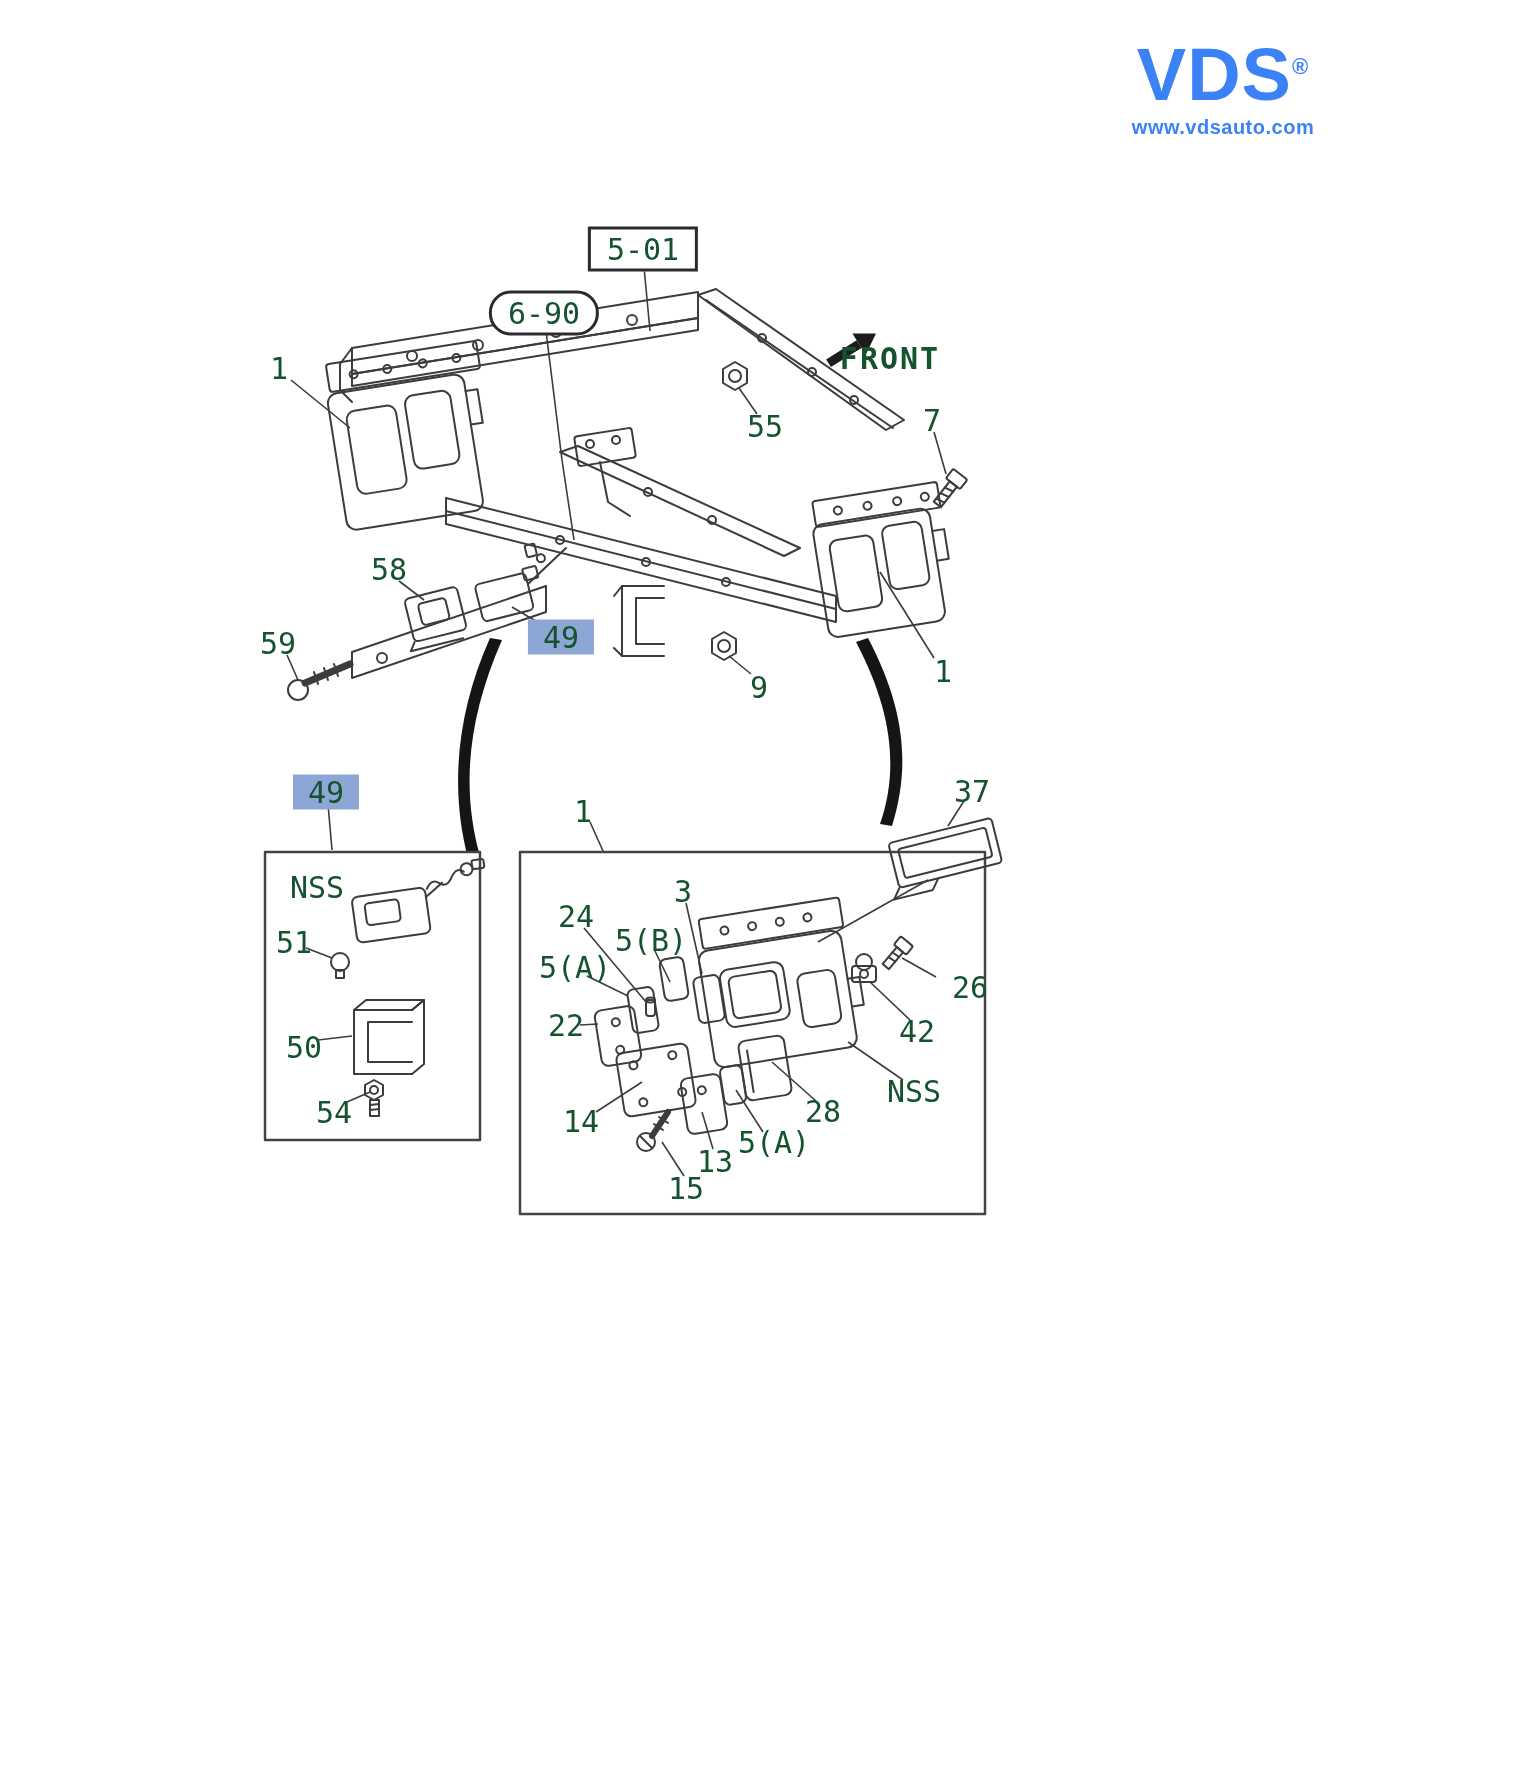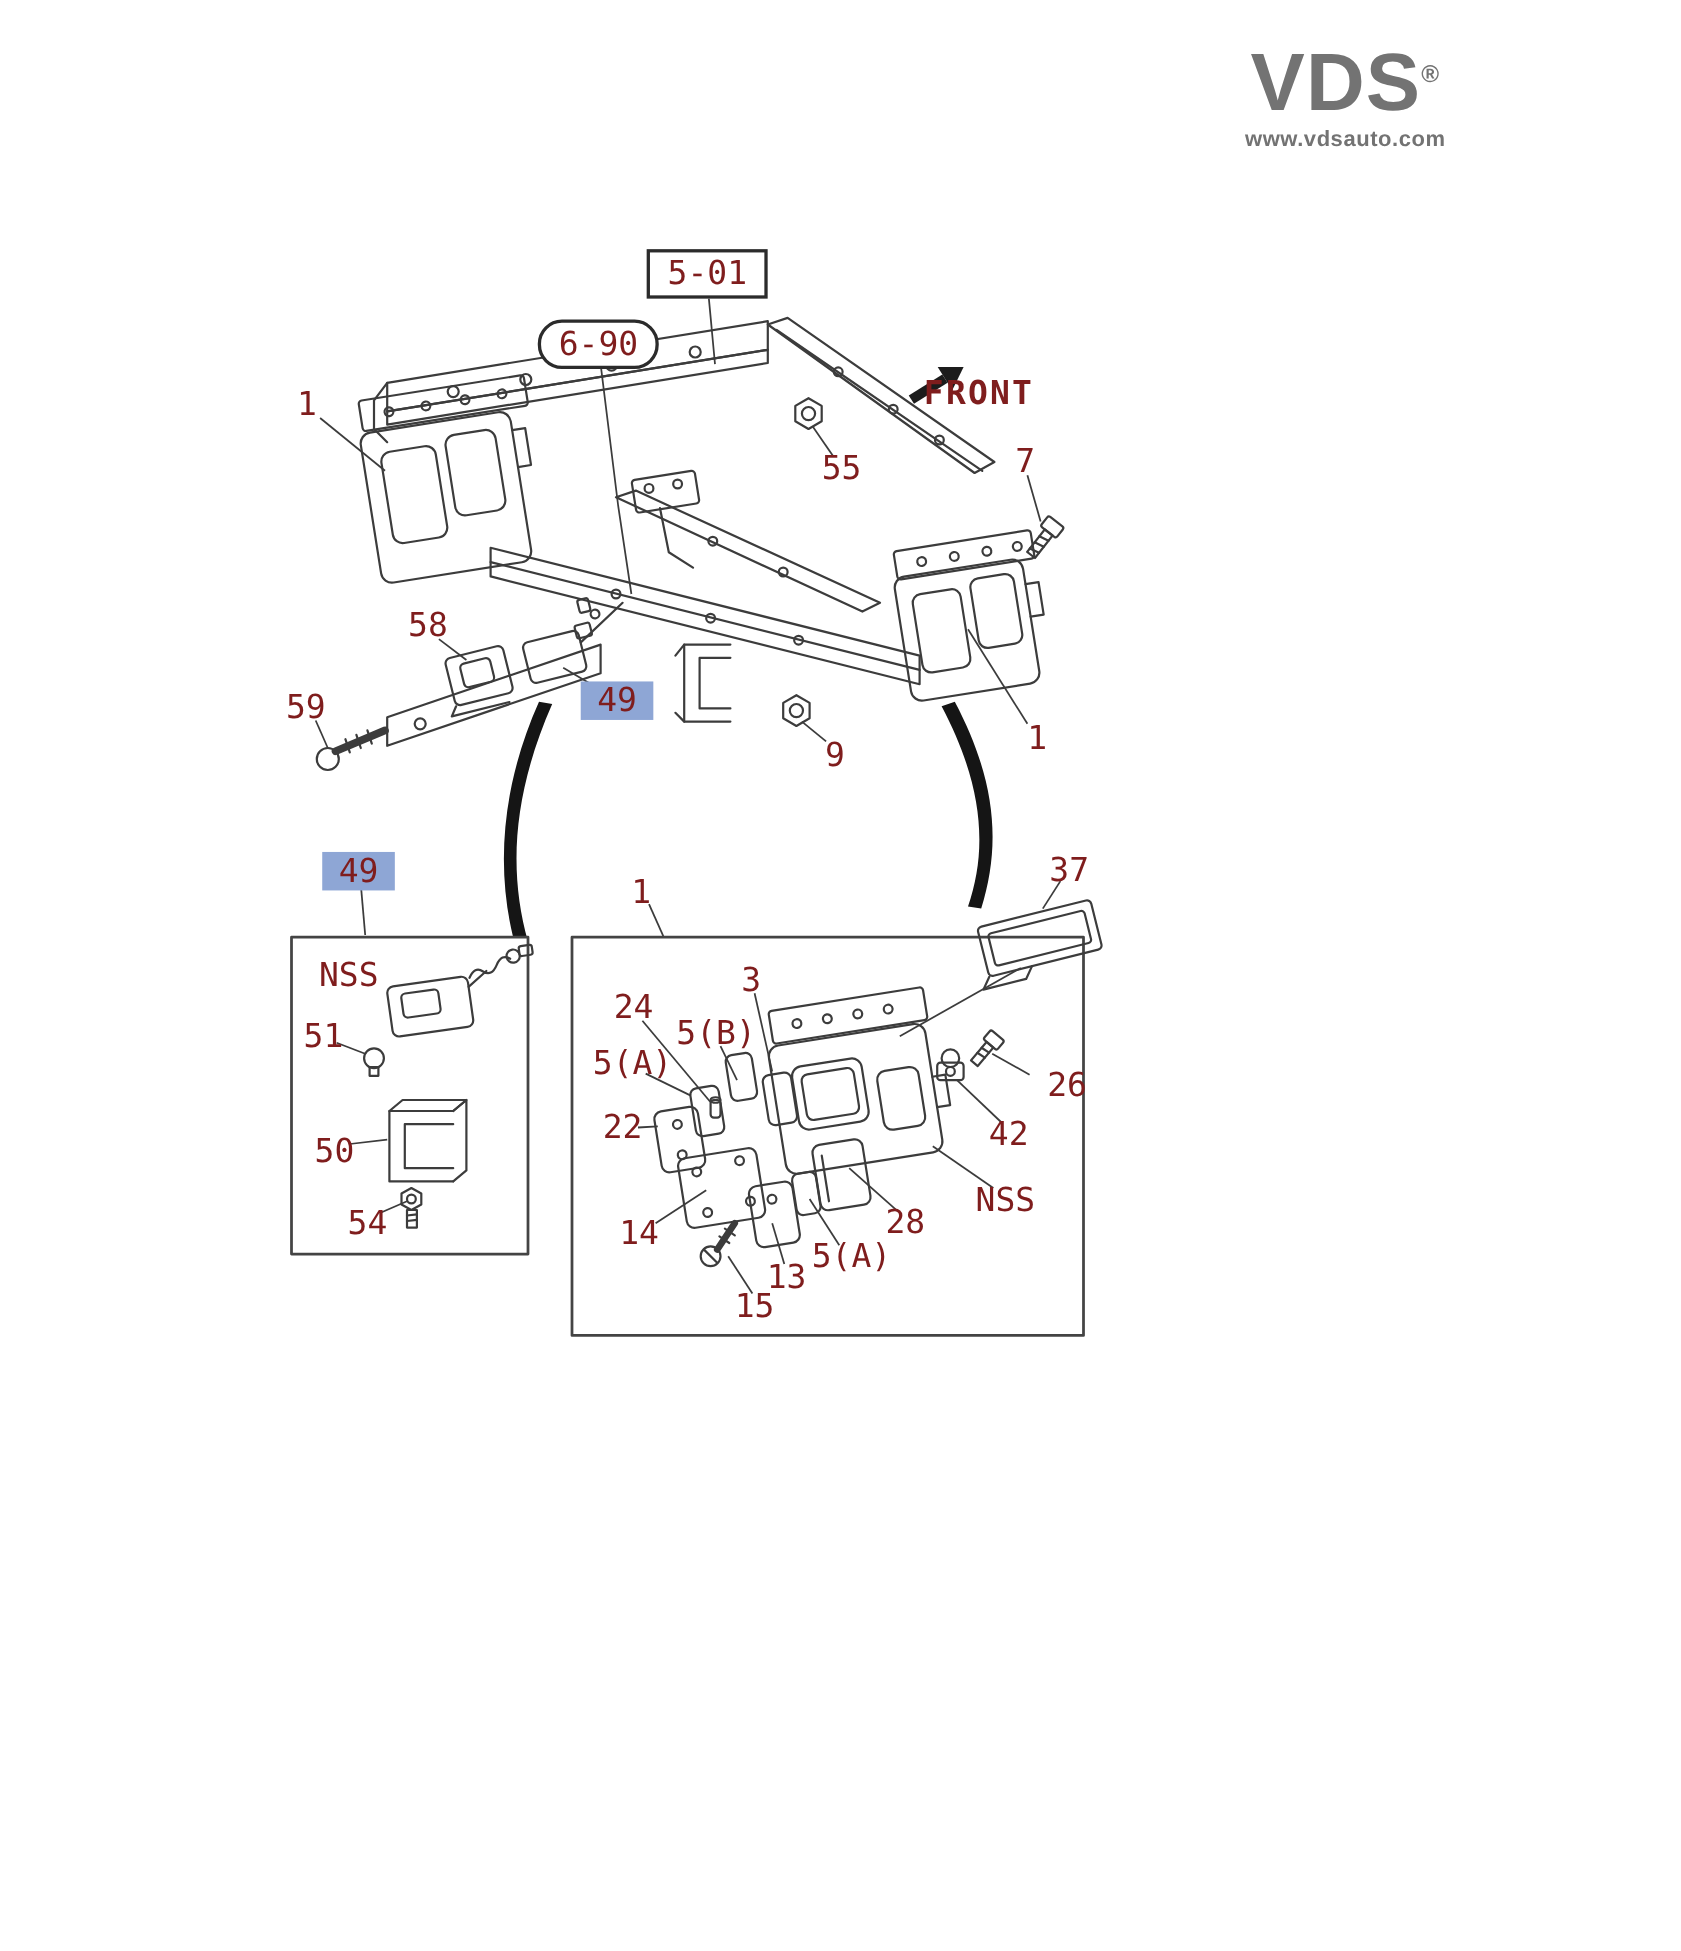--- a/index.html
+++ b/index.html
@@ -3,21 +3,21 @@
 <meta charset="utf-8">
 <style>
   * { margin:0; padding:0; box-sizing:border-box; }
   html,body { width:1528px; height:1774px; background:#ffffff; }
   body { position:relative; font-family:"DejaVu Sans Mono", monospace; overflow:hidden; }
   .canvas { position:absolute; inset:0; }
   svg.art { position:absolute; left:0; top:0; }
 
   .lbl {
     position:absolute; transform:translate(-50%,-50%);
-    font-size:30px; line-height:1.1; color:#7f1d1d; white-space:nowrap;
+    font-size:30px; line-height:1.1; color:#14532d; white-space:nowrap;
     font-family:"DejaVu Sans Mono", monospace;
   }
   .lbl.boxed { border:3px solid #2b2b2b; padding:3px 16px; background:#ffffff; }
   .lbl.hl { padding:1px 15px; }
   .lbl.front { font-weight:bold; letter-spacing:2px; }
 
   .logo {
     position:absolute; top:38px; left:1098px; width:250px; text-align:center;
     font-family:"Liberation Sans", sans-serif; color:#e8333f;
   }
@@ -324,20 +324,20 @@
   <div class="lbl" style="left:566px; top:1025px;">22</div>
   <div class="lbl" style="left:581px; top:1121px;">14</div>
   <div class="lbl" style="left:715px; top:1161px;">13</div>
   <div class="lbl" style="left:686px; top:1188px;">15</div>
   <div class="lbl" style="left:774px; top:1142px;">5(A)</div>
   <div class="lbl" style="left:823px; top:1111px;">28</div>
   <div class="lbl" style="left:914px; top:1091px;">NSS</div>
   <div class="lbl" style="left:917px; top:1031px;">42</div>
   <div class="lbl" style="left:970px; top:987px;">26</div>
 
-  <div class="logo" style="color: #737373;">
+  <div class="logo" style="color: #3b82f6;">
     <div class="brand-row">
       <span>VDS</span><span class="reg">®</span>
     </div>
     <div class="site">www.vdsauto.com</div>
   </div>
 
 </div>
 
 </body></html>

